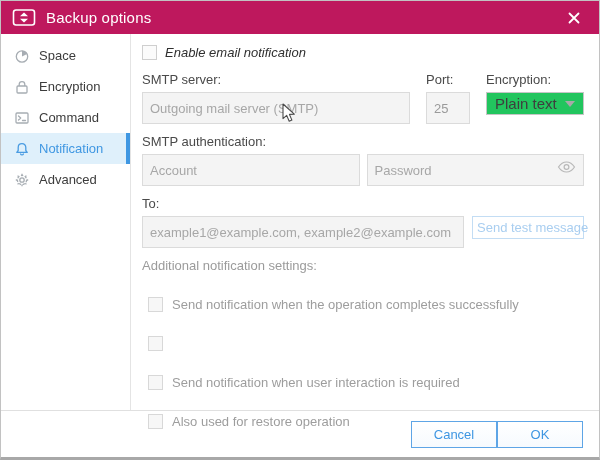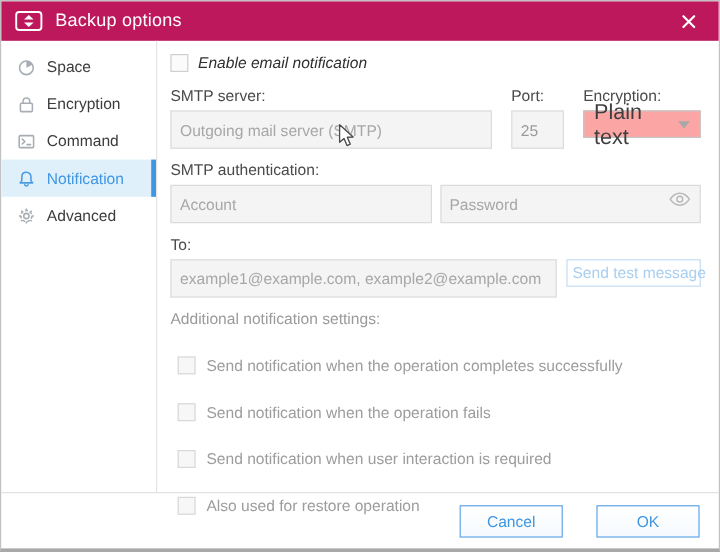--- a/index.html
+++ b/index.html
@@ -32,30 +32,30 @@
   .form-label.gray { color:#9b9b9b; }
   .grid3 { display:grid; grid-template-columns:1fr 44px 98px; column-gap:16px; }
   .grid2 { display:grid; grid-template-columns:1fr 1fr; column-gap:7px; }
   .gridto { display:grid; grid-template-columns:1fr 112px; column-gap:8px; }
   .tinput { height:32px; width:100%; background:#f4f4f4; border:1px solid #dbdbdb; padding:0 7px;
             font-size:13px; color:#9a9a9a; font-family:"Liberation Sans", sans-serif; outline:none; }
   .tinput::placeholder { color:#a7a7a7; opacity:1; }
   .pw-wrap { position:relative; }
   .pw-wrap .tinput { padding-right:30px; }
   .eye { position:absolute; right:8px; top:5px; width:19px; height:12px; }
-  .dropdown { height:23px; background:#fca5a5; border:1px solid #c5c5c5; display:flex; align-items:center;
-              justify-content:space-between; padding:0 8px; font-size:18px; color:#3e3e3e; }
+  .dropdown { height:23px; background:#22c55e; border:1px solid #c5c5c5; display:flex; align-items:center;
+              justify-content:space-between; padding:0 8px; font-size:15px; color:#3e3e3e; }
   .dd-arrow { width:0; height:0; border-left:5px solid transparent; border-right:5px solid transparent; border-top:6px solid #a8a8a8; }
   .btn-send { height:23px; background:#ffffff; border:1px solid #c3ddf4; color:#a9cef0; font-size:13px;
               font-family:"Liberation Sans", sans-serif; padding:0 4px; white-space:nowrap; }
   .opt-row { display:flex; align-items:center; gap:9px; margin-top:23px; height:16px;
              font-size:13px; color:#9d9d9d; padding-left:6px; }
   
   .footer { flex:0 0 47px; border-top:1px solid #e0e0e0; display:flex; align-items:center;
-            justify-content:flex-end; gap:28px; padding-right:16px; }
+            justify-content:flex-end; gap:0; padding-right:16px; }
   .btn { width:86px; height:27px; border:1px solid #5ea5e6; color:#3e96e2; font-size:13px;
          background:linear-gradient(#ffffff,#f6fafe); font-family:"Liberation Sans", sans-serif; }
   
   .cursor { position:absolute; left:281px; top:102px; width:14px; height:20px; pointer-events:none; z-index:5; }
 </style>
 </head>
 <body>
 
 <div class="window">
 
@@ -169,21 +169,20 @@
       </div>
 
       <div class="form-label gray">Additional notification settings:</div>
 
       <div class="opt-row">
         <span class="checkbox dim"></span>
         <span>Send notification when the operation completes successfully</span>
       </div>
       <div class="opt-row">
         <span class="checkbox dim"></span>
-        <span>Send notification when the operation fails</span>
       </div>
       <div class="opt-row">
         <span class="checkbox dim"></span>
         <span>Send notification when user interaction is required</span>
       </div>
       <div class="opt-row">
         <span class="checkbox dim"></span>
         <span>Also used for restore operation</span>
       </div>
 

